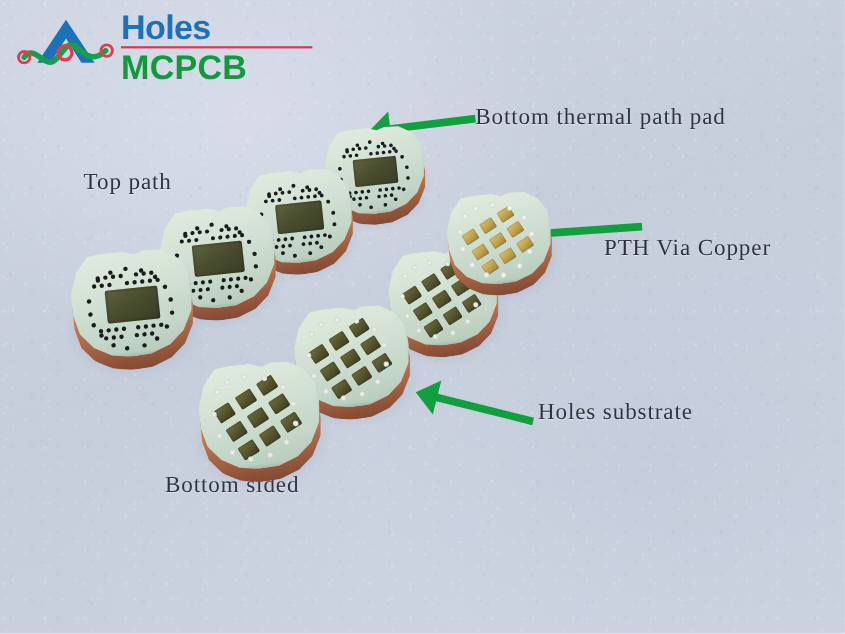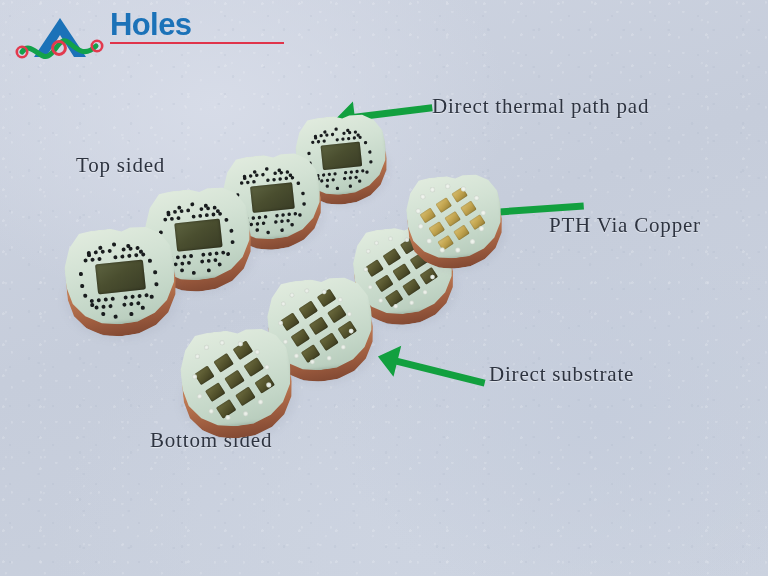--- a/index.html
+++ b/index.html
@@ -524,35 +524,36 @@
     <path d="M 112 14.5
              L 22 14.5
              L 22 2
              L 2 18
              L 22 34
              L 22 21.5
              L 112 21.5 Z" fill="#12a03f"></path>
   </svg>
     </div>
 
-  <div class="anno" id="anno-direct">Direct thermal path pad</div>
+  <div class="anno" id="anno-direct">Bottom thermal path pad</div>
   <div class="anno" id="anno-pth">PTH Via Copper</div>
-  <div class="anno" id="anno-copper">Direct substrate</div>
-  <div class="anno" id="anno-top">Top sided</div>
+  <div class="anno" id="anno-copper">Holes substrate</div>
+  <div class="anno" id="anno-top">Top path</div>
   <div class="anno" id="anno-bottom">Bottom sided</div>
 
   <div class="logo">
     <div class="logo-mark">
       <svg width="92" height="56" viewBox="0 0 92 56">
         <path d="M46 6 L20 45 L32 45 L46 23 L60 45 L72 45 Z" fill="#1b72b8"></path>
         <path d="M8 40 C16 28, 26 48, 34 44 C42 40, 46 24, 54 30 C62 36, 70 46, 82 34" stroke="#13a24a" stroke-width="5" fill="none" stroke-linecap="round"></path>
         <circle cx="8" cy="40" r="5.2" fill="none" stroke="#e23a4e" stroke-width="2.6"></circle>
         <circle cx="45" cy="36" r="6.4" fill="none" stroke="#e23a4e" stroke-width="3"></circle>
         <circle cx="83" cy="34" r="5.2" fill="none" stroke="#e23a4e" stroke-width="2.6"></circle>
       </svg>
     </div>
     <div class="logo-text">
       <div class="logo-andwin">Holes</div>
       <div class="logo-rule"></div>
+      <div class="logo-mcpcb">MCPCB</div>
     </div>
   </div>
 
 </div>
 
 </body></html>

